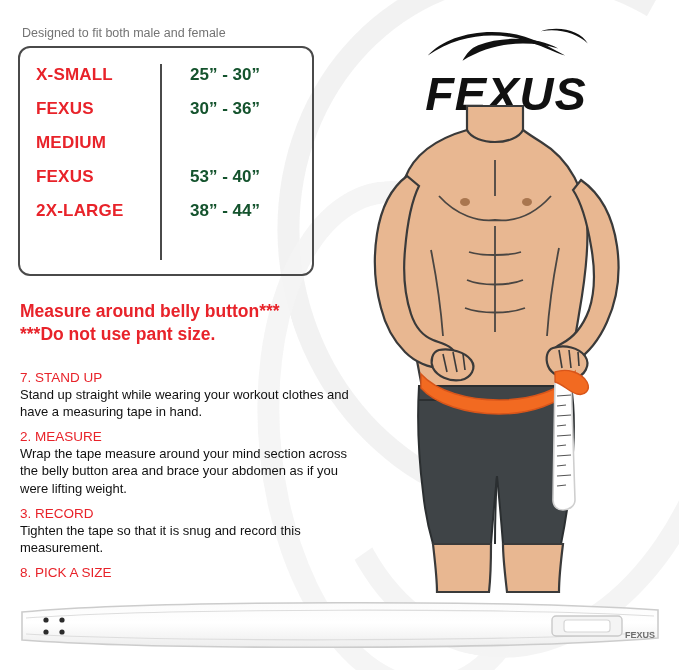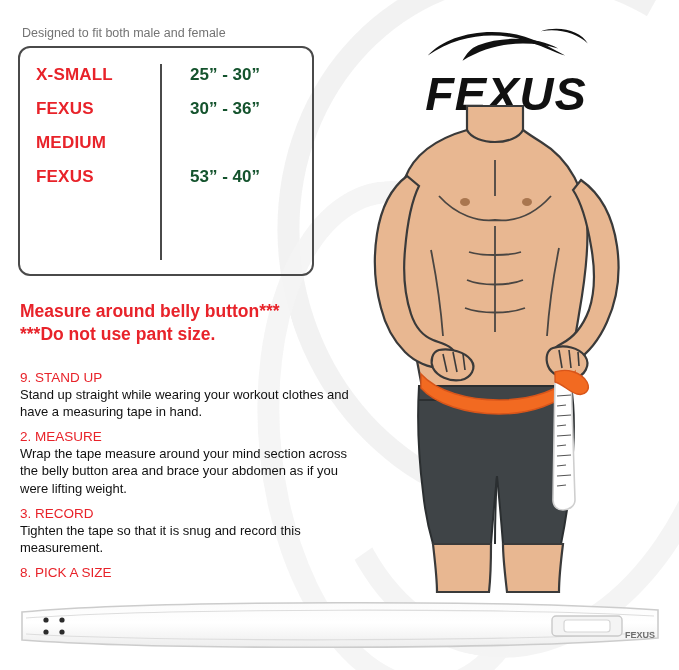--- a/index.html
+++ b/index.html
@@ -158,30 +158,34 @@
       <div class="size-name">FEXUS</div>
       <div class="size-val">30” - 36”</div>
     </div>
     <div class="size-row">
       <div class="size-name">MEDIUM</div>
     </div>
     <div class="size-row">
       <div class="size-name">FEXUS</div>
       <div class="size-val">53” - 40”</div>
     </div>
+    <div class="size-row">
+      <div class="size-name">2X-LARGE</div>
+      <div class="size-val">38” - 44”</div>
+    </div>
   </div>
 
   <div class="warning">
     <div>Measure around belly button***</div>
     <div>***Do not use pant size.</div>
   </div>
 
   <div class="steps">
     <div class="step">
-      <div class="step-title">9. STAND UP</div>
+      <div class="step-title">7. STAND UP</div>
       <div class="step-body">Stand up straight while wearing your workout clothes and have a measuring tape in hand.</div>
     </div>
     <div class="step">
       <div class="step-title">2. MEASURE</div>
       <div class="step-body">Wrap the tape measure around your mind section across the belly button area and brace your abdomen as if you were lifting weight.</div>
     </div>
     <div class="step">
       <div class="step-title">3. RECORD</div>
       <div class="step-body">Tighten the tape so that it is snug and record this measurement.</div>
     </div>

